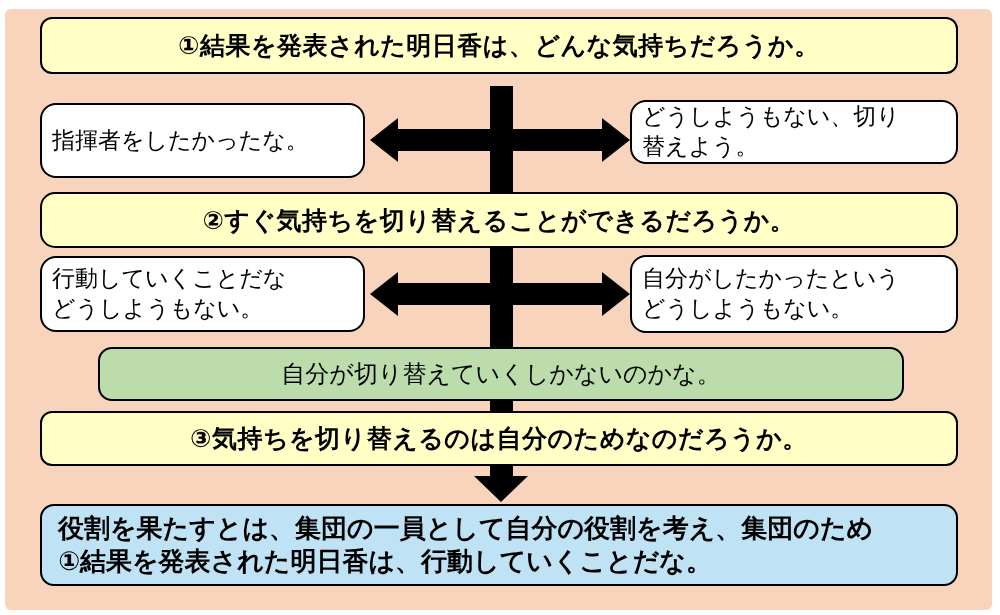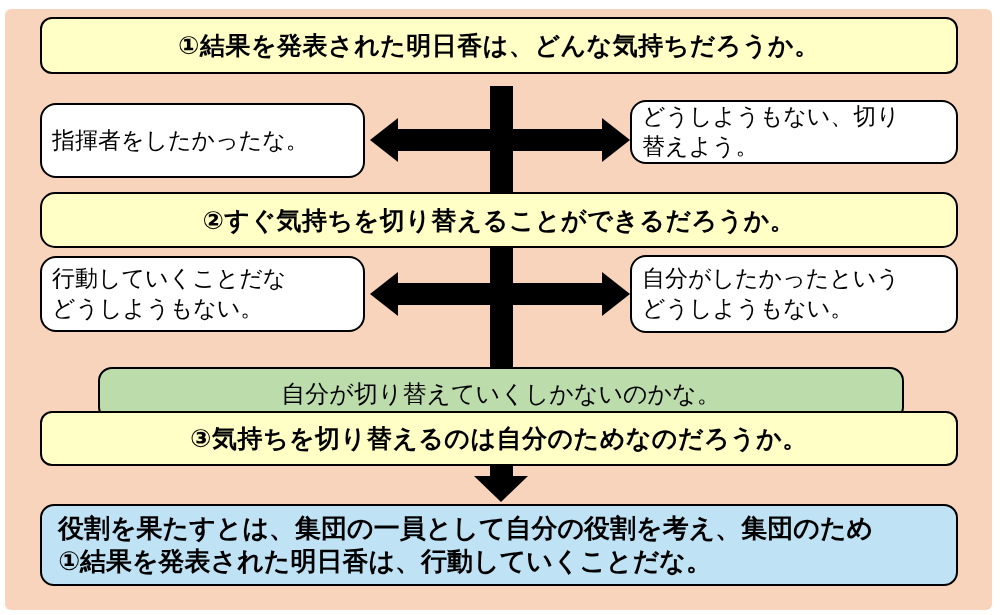--- a/index.html
+++ b/index.html
@@ -50,21 +50,21 @@
     background: #ffffff;
     border-radius: 16px;
     font-size: 23px;
     line-height: 1.3;
     padding: 2px 10px;
   }
   .resp-left  { left: 40px;  width: 325px; }
   .resp-right { left: 630px; width: 328px; }
   .key-box {
     left: 98px;
-    top: 367px;
+    top: 347px;
     width: 806px;
     height: 54px;
     background: #bcdcac;
     border-radius: 14px;
     justify-content: center;
     font-size: 24px;
   }
   .summary-box {
     left: 40px;
     top: 504px;

